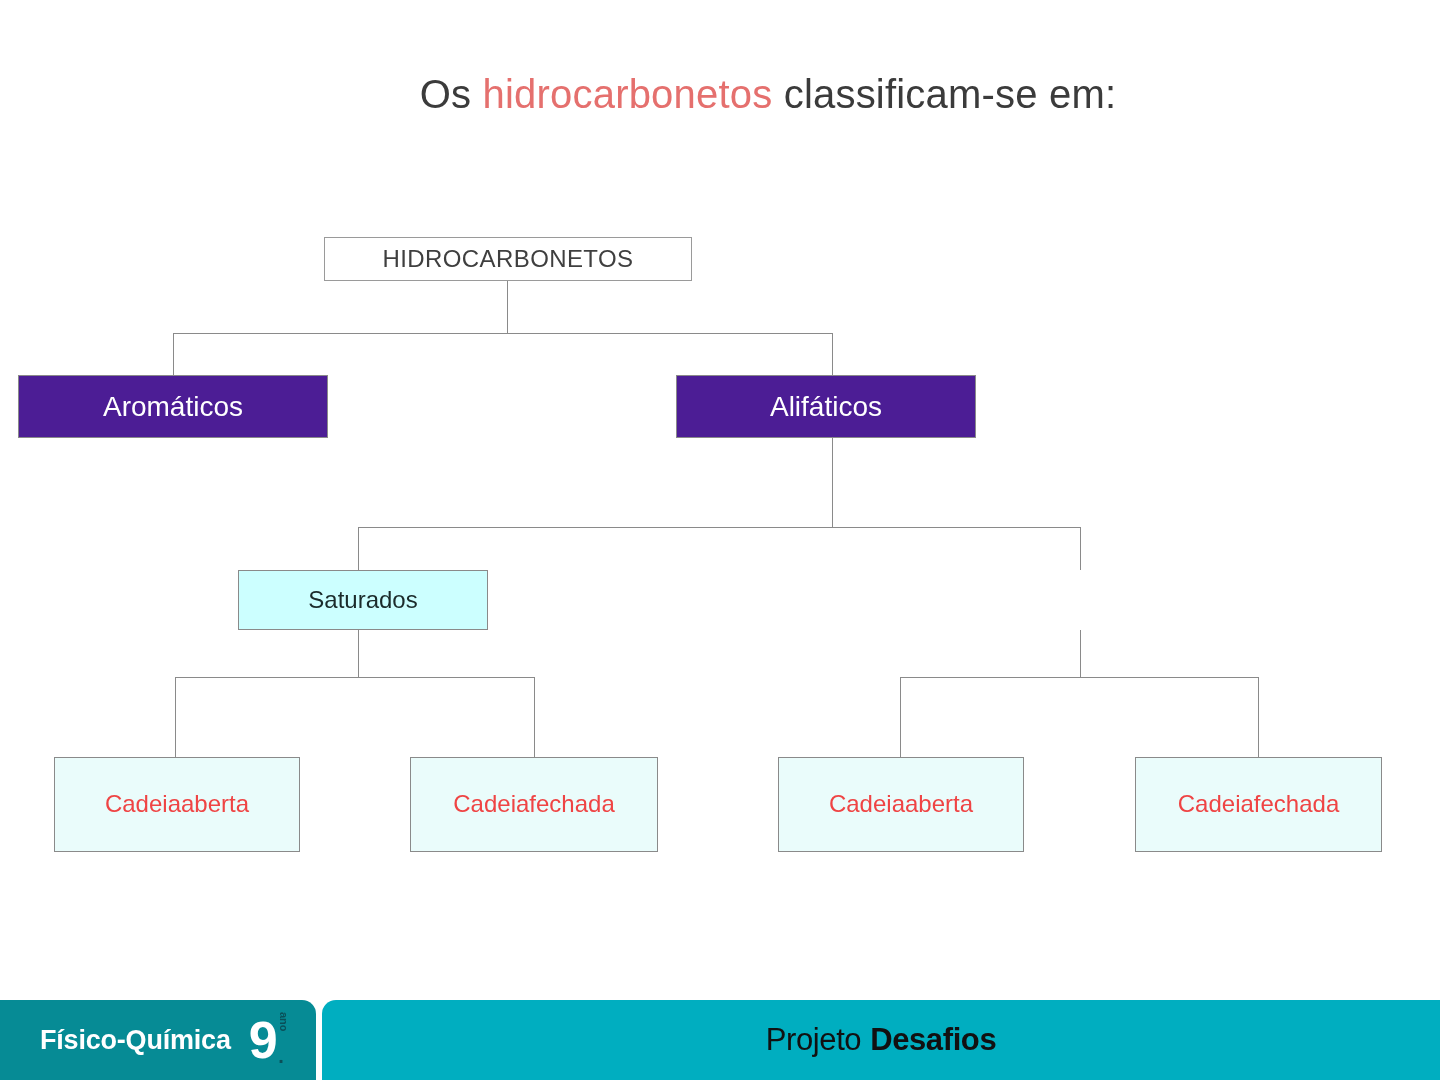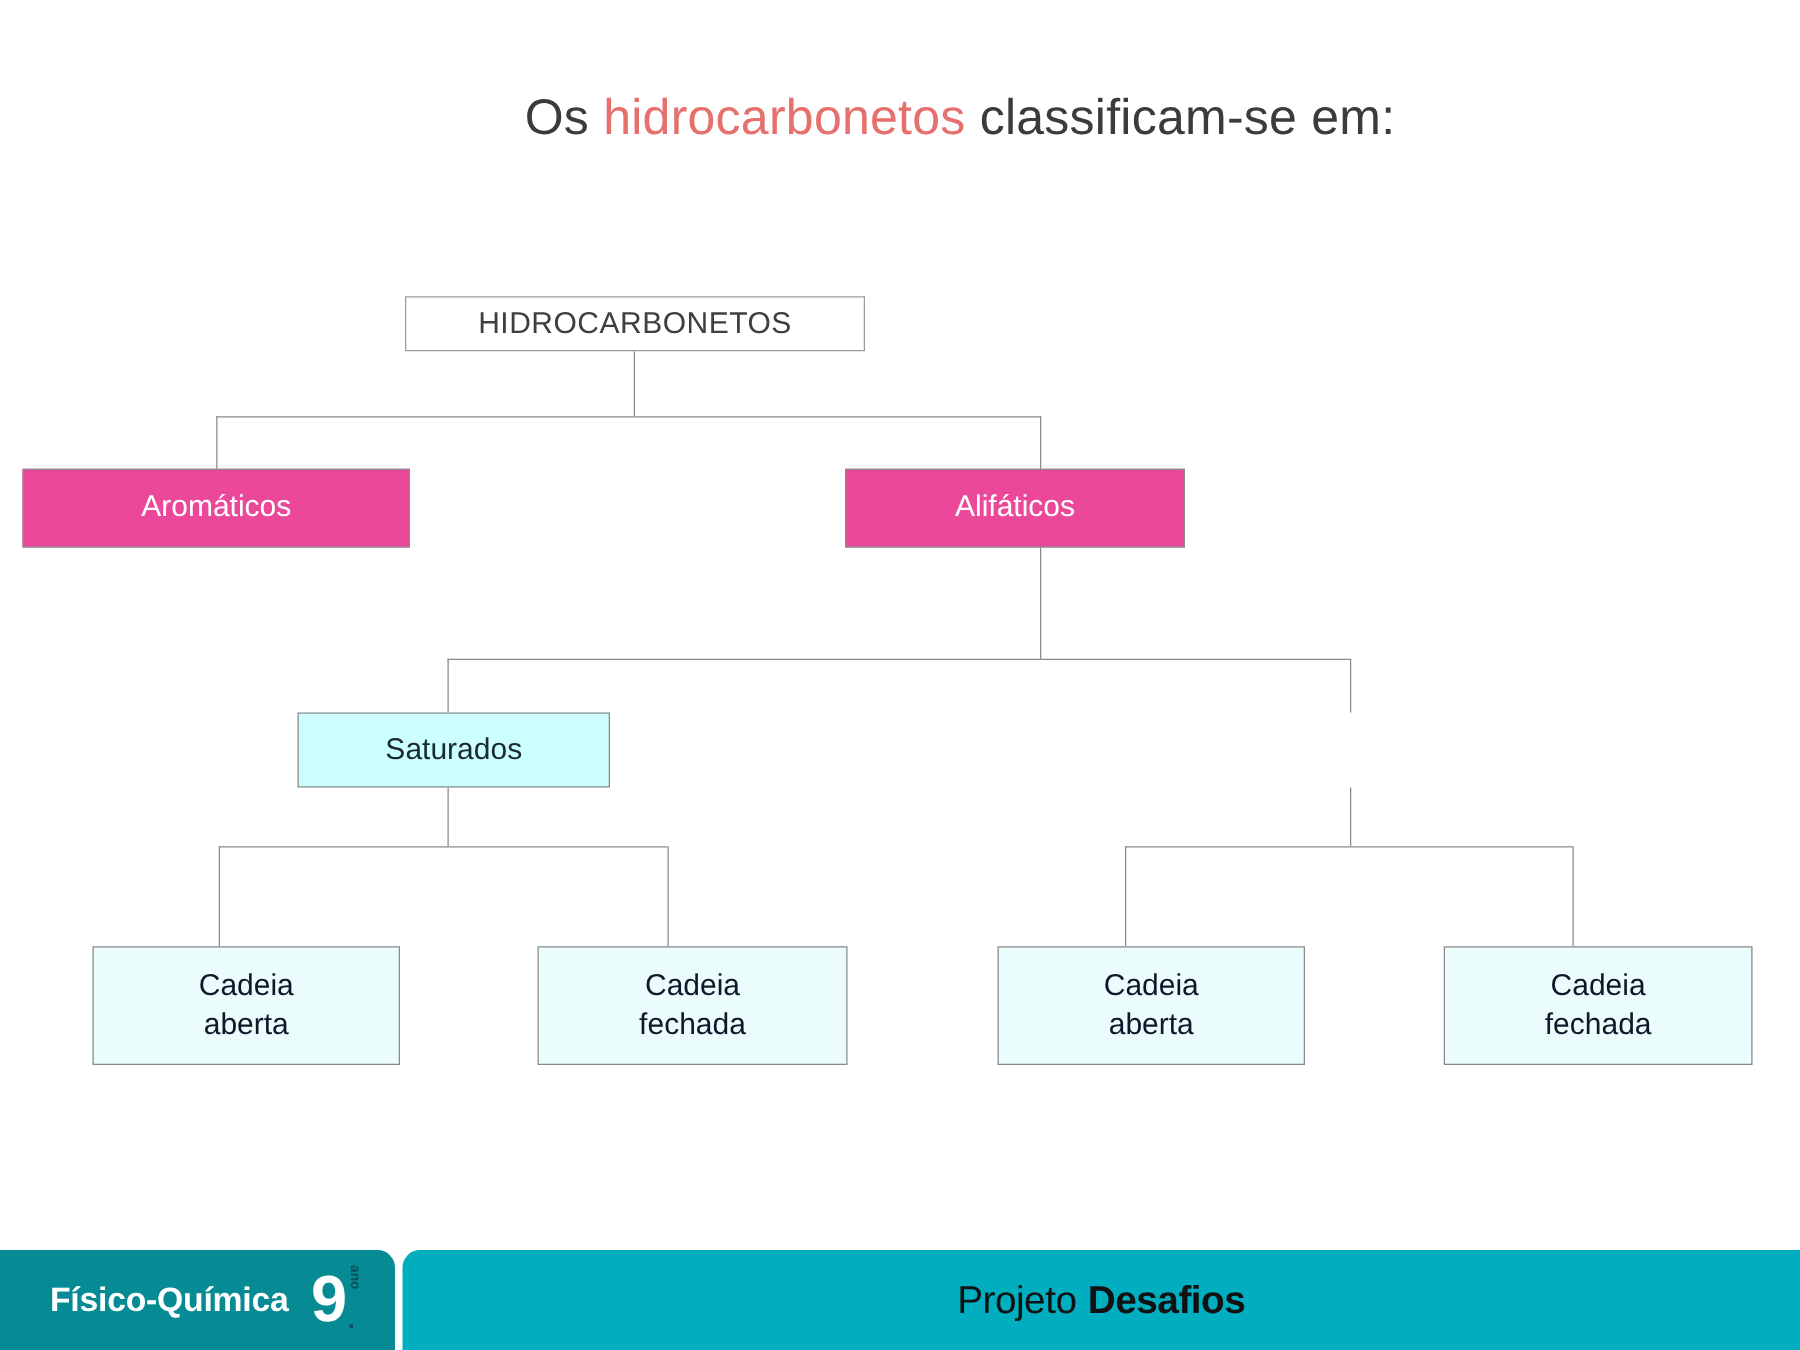--- a/index.html
+++ b/index.html
@@ -38,44 +38,43 @@
   }
   .node.root{
     left:324px;top:237px;width:368px;height:44px;
     background:#ffffff;
     border:1px solid #9a9a9a;
     color:#3f3f3f;
     font-size:24px;
     letter-spacing:.4px;
   }
   .node.lvl2{
-    background:#ec4899;
+    background:#4c1d95;
     border:1px solid #8a8a8a;
     color:#ffffff;
-    font-size:24px;
+    font-size:28px;
   }
   .node.aromaticos{left:18px;top:375px;width:310px;height:63px;}
-  .node.alifaticos{left:676px;top:375px;width:272px;height:63px;}
+  .node.alifaticos{left:676px;top:375px;width:300px;height:63px;}
 
   .node.lvl3{
     background:#ccffff;
     border:1px solid #8a8a8a;
     color:#1b2b2b;
     font-size:24px;
   }
   .node.saturados{left:238px;top:570px;width:250px;height:60px;}
   .node.insaturados{left:961px;top:570px;width:240px;height:60px;}
 
   .node.lvl4{
     background:#eafcfb;
     border:1px solid #8a8a8a;
-    color:#0f172a;
+    color:#ef4444;
     font-size:24px;
-    flex-direction:column;
-    margin-left:20px;
+    flex-direction:row;
   }
   .node.lvl4 .l1,.node.lvl4 .l2{display:block;}
   .node.c1{left:54px;top:757px;width:246px;height:95px;}
   .node.c2{left:410px;top:757px;width:248px;height:95px;}
   .node.c3{left:778px;top:757px;width:246px;height:95px;}
   .node.c4{left:1135px;top:757px;width:247px;height:95px;}
 
   
   .ln{position:absolute;background:#8a8a8a;}
   .v{width:1px;}

